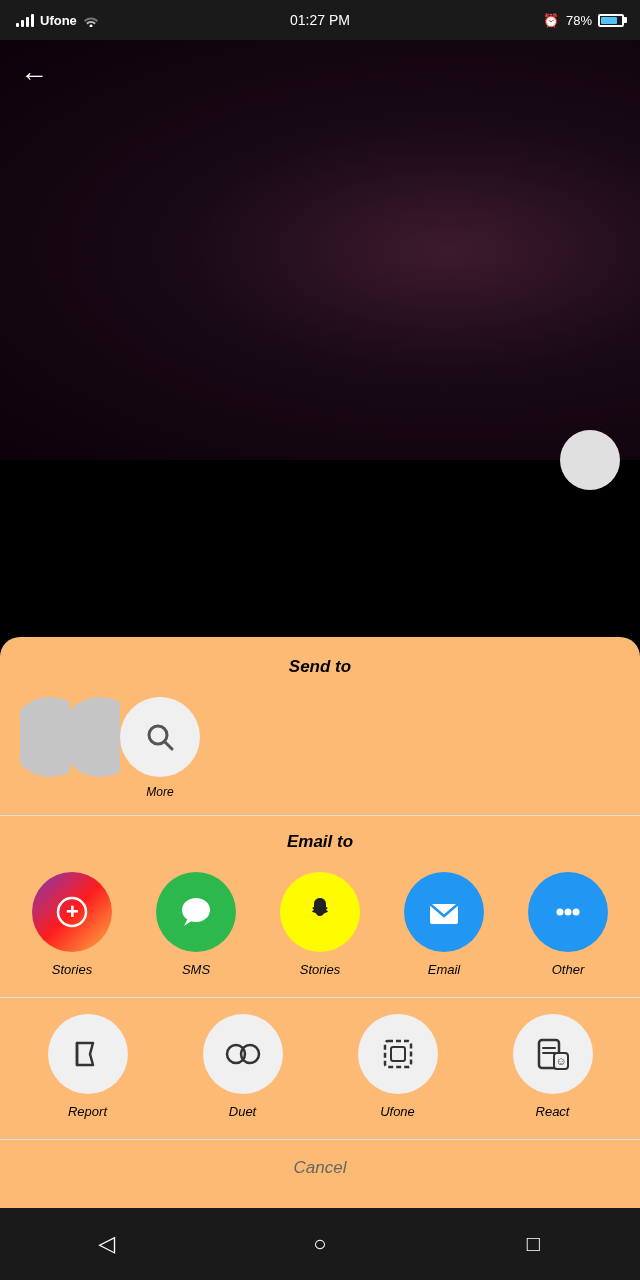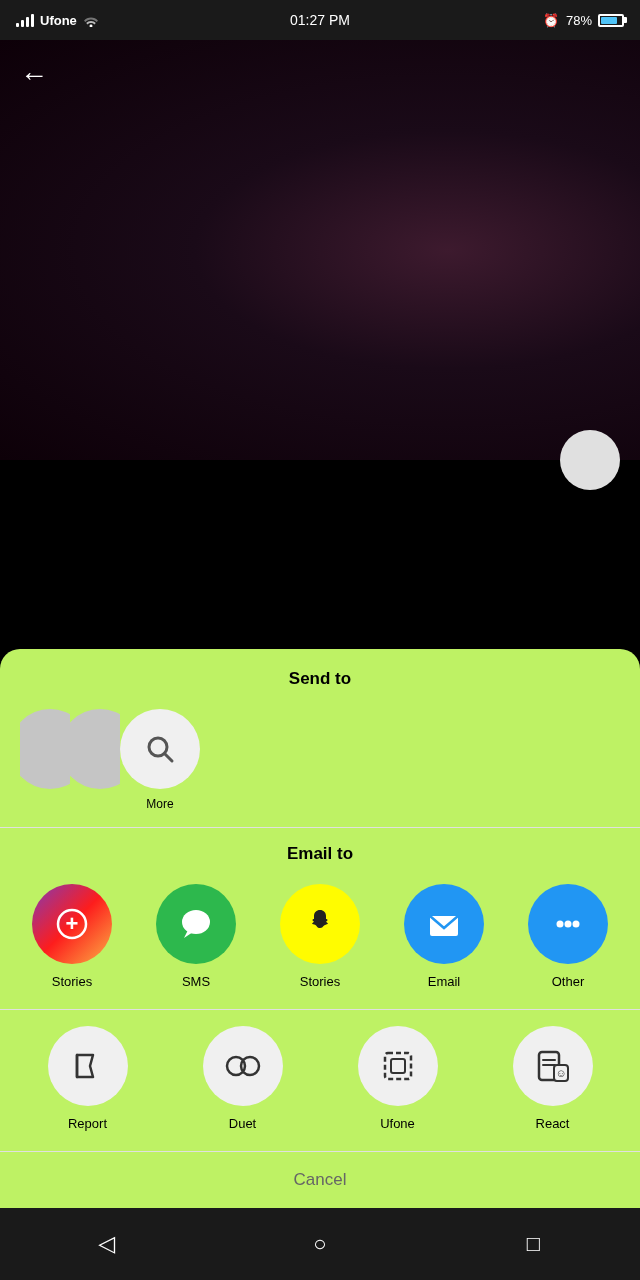--- a/index.html
+++ b/index.html
@@ -126,24 +126,25 @@
       border-radius: 50%;
       z-index: 5;
     }
 
     
     .bottom-sheet {
       position: absolute;
       bottom: 72px;
       left: 0;
       right: 0;
-      background: #bef264;
+      background: #fdba74;
       border-radius: 20px 20px 0 0;
-      padding: 20px 0 0 0;
+      padding: 20px 0 12px 0;
       z-index: 10;
+      font-style: italic;
     }
 
     .send-to-title {
       text-align: center;
       font-size: 17px;
       font-weight: 700;
       color: #000;
       margin-bottom: 20px;
     }
 

